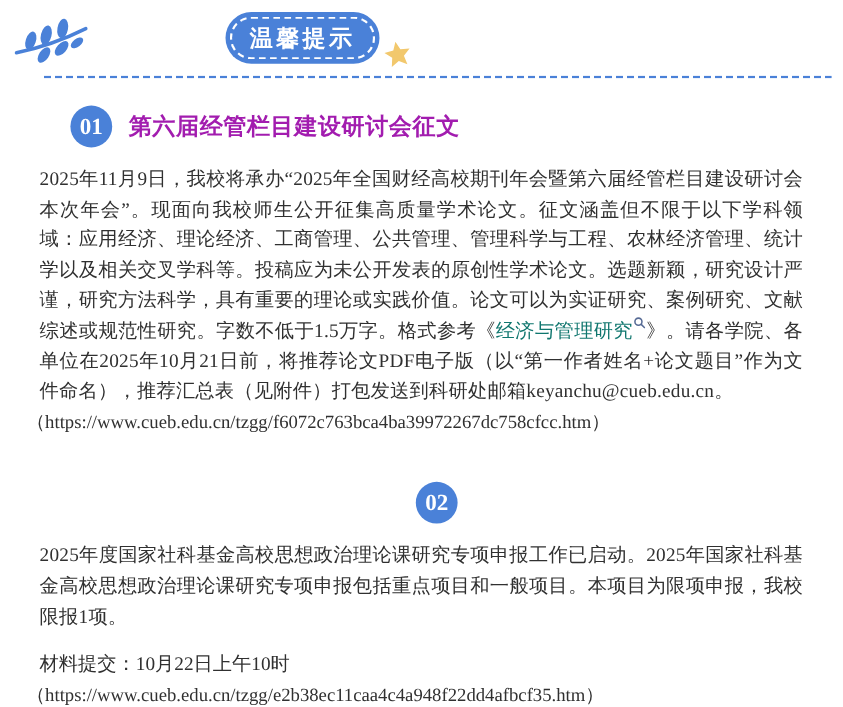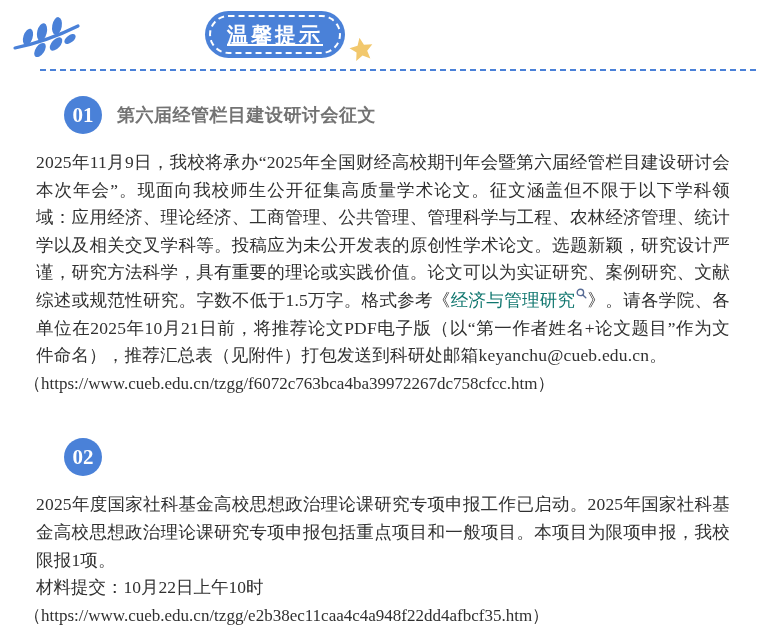--- a/index.html
+++ b/index.html
@@ -23,59 +23,58 @@
   }
   .tips-pill::after {
     content: ""; position: absolute; inset: 4px;
     border: 2px dashed #ffffff; border-radius: 21px;
     pointer-events: none;
   }
   .tips-pill span {
     color: #ffffff; font-size: 21px; font-weight: bold;
     letter-spacing: 3px;
     font-family: "Liberation Sans", "DejaVu Sans", sans-serif;
-    text-decoration: underline;
   }
   .star { position: absolute; left: 348px; top: 36px; width: 27px; height: 27px; transform: rotate(-10deg); }
   .divider {
     position: absolute; left: 40px; right: 10px; top: 69px; height: 2px;
     background: repeating-linear-gradient(90deg, #4a81d8 0 6px, transparent 6px 10px);
   }
   .section-head {
     display: flex; align-items: center; gap: 15px;
     margin-left: 64px; margin-right: 36px;
   }
   .section-head.first { margin-top: 26px; }
-  .section-head.second { margin-top: 41px; }
+  .section-head.second { margin-top: 41px; flex-direction: column; }
   .num-badge {
     width: 38px; height: 38px; border-radius: 50%;
     background: #4a81d8; color: #ffffff;
     display: flex; align-items: center; justify-content: center;
     font-size: 21px; font-weight: 600;
     font-family: "Liberation Serif", "DejaVu Serif", serif;
     flex: 0 0 auto;
   }
   .section-title {
-    color: #737373; font-size: 18px; font-weight: bold;
+    color: #a21caf; font-size: 21px; font-weight: bold;
     font-family: "Liberation Sans", "DejaVu Sans", sans-serif;
     letter-spacing: 0.5px;
   }
   .body-text {
     margin: 15px 36px 0 36px;
     font-size: 17.5px; line-height: 27.6px;
     text-align: justify;
     letter-spacing: 0.2px;
   }
   .url-line {
     margin: 0 36px 0 24px;
     font-size: 17px; line-height: 27.6px;
     white-space: nowrap;
   }
   .plain-line {
-    margin: 0 36px 0 36px;
+    margin: 16px 36px 0 36px;
     font-size: 17.5px; line-height: 27.6px;
   }
   .inline-link {
     color: #0f766e; text-decoration: none; cursor: pointer;
   }
   .search-sup { display: inline-block; position: relative; top: -7px; margin-left: 1px; }
 </style>
 </head>
 <body>
 

